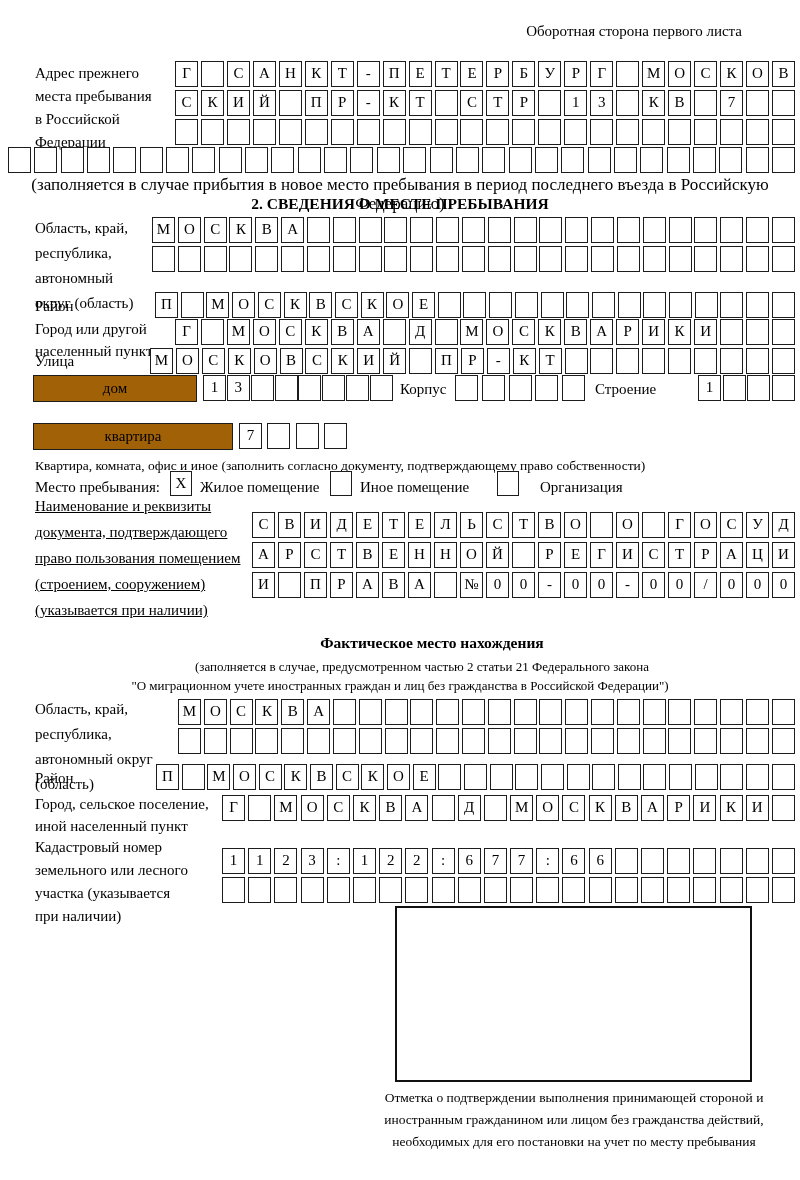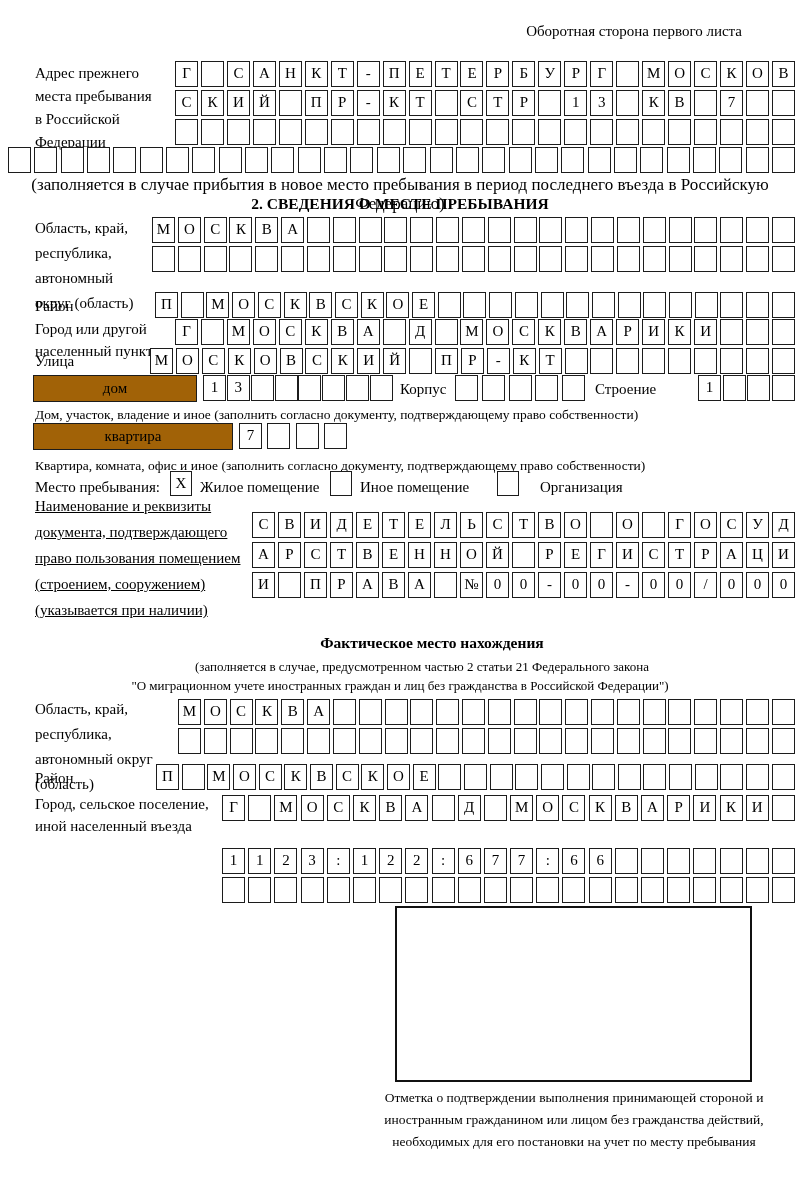--- a/index.html
+++ b/index.html
@@ -300,21 +300,20 @@
       <span class="cell"></span>
       <span class="cell"></span>
     </div>
   <div class="lbl" style="top:378px;left:595px;">Строение</div>
   <div class="grid" style="top:375px;left:698px;width:97px;">
       <span class="cell">1</span>
       <span class="cell"></span>
       <span class="cell"></span>
       <span class="cell"></span>
     </div>
-  <div class="lbl" style="top:403px;left:35px;font-size:13.5px;">Дом, участок, владение и иное (заполнить согласно документу, подтверждающему право собственности)</div>
 
   <div class="rectlbl" style="top:423px;left:33px;width:200px;height:27px;">квартира</div>
   <div class="grid" style="top:423px;left:239px;width:108px;">
       <span class="cell">7</span>
       <span class="cell"></span>
       <span class="cell"></span>
       <span class="cell"></span>
     </div>
   <div class="lbl" style="top:454px;left:35px;font-size:13.5px;">Квартира, комната, офис и иное (заполнить согласно документу, подтверждающему право собственности)</div>
 
@@ -477,21 +476,21 @@
       <span class="cell"></span>
       <span class="cell"></span>
       <span class="cell"></span>
       <span class="cell"></span>
       <span class="cell"></span>
       <span class="cell"></span>
       <span class="cell"></span>
       <span class="cell"></span>
     </div>
 
-  <div class="lbl" style="top:793px;left:35px;width:185px;line-height:22px;">Город, сельское поселение, иной населенный въезда</div>
+  <div class="lbl" style="top:793px;left:35px;width:185px;line-height:22px;">Город, сельское поселение, иной населенный пункт</div>
   <div class="grid" style="top:795px;left:222px;width:573px;">
       <span class="cell">Г</span>
       <span class="cell"></span>
       <span class="cell">М</span>
       <span class="cell">О</span>
       <span class="cell">С</span>
       <span class="cell">К</span>
       <span class="cell">В</span>
       <span class="cell">А</span>
       <span class="cell"></span>
@@ -503,20 +502,21 @@
       <span class="cell">К</span>
       <span class="cell">В</span>
       <span class="cell">А</span>
       <span class="cell">Р</span>
       <span class="cell">И</span>
       <span class="cell">К</span>
       <span class="cell">И</span>
       <span class="cell"></span>
     </div>
 
+  <div class="lbl" style="top:836px;left:35px;width:160px;line-height:23px;">Кадастровый номер земельного или лесного участка (указывается при наличии)</div>
   <div class="grid" style="top:848px;left:222px;width:573px;">
       <span class="cell">1</span>
       <span class="cell">1</span>
       <span class="cell">2</span>
       <span class="cell">3</span>
       <span class="cell">:</span>
       <span class="cell">1</span>
       <span class="cell">2</span>
       <span class="cell">2</span>
       <span class="cell">:</span>

